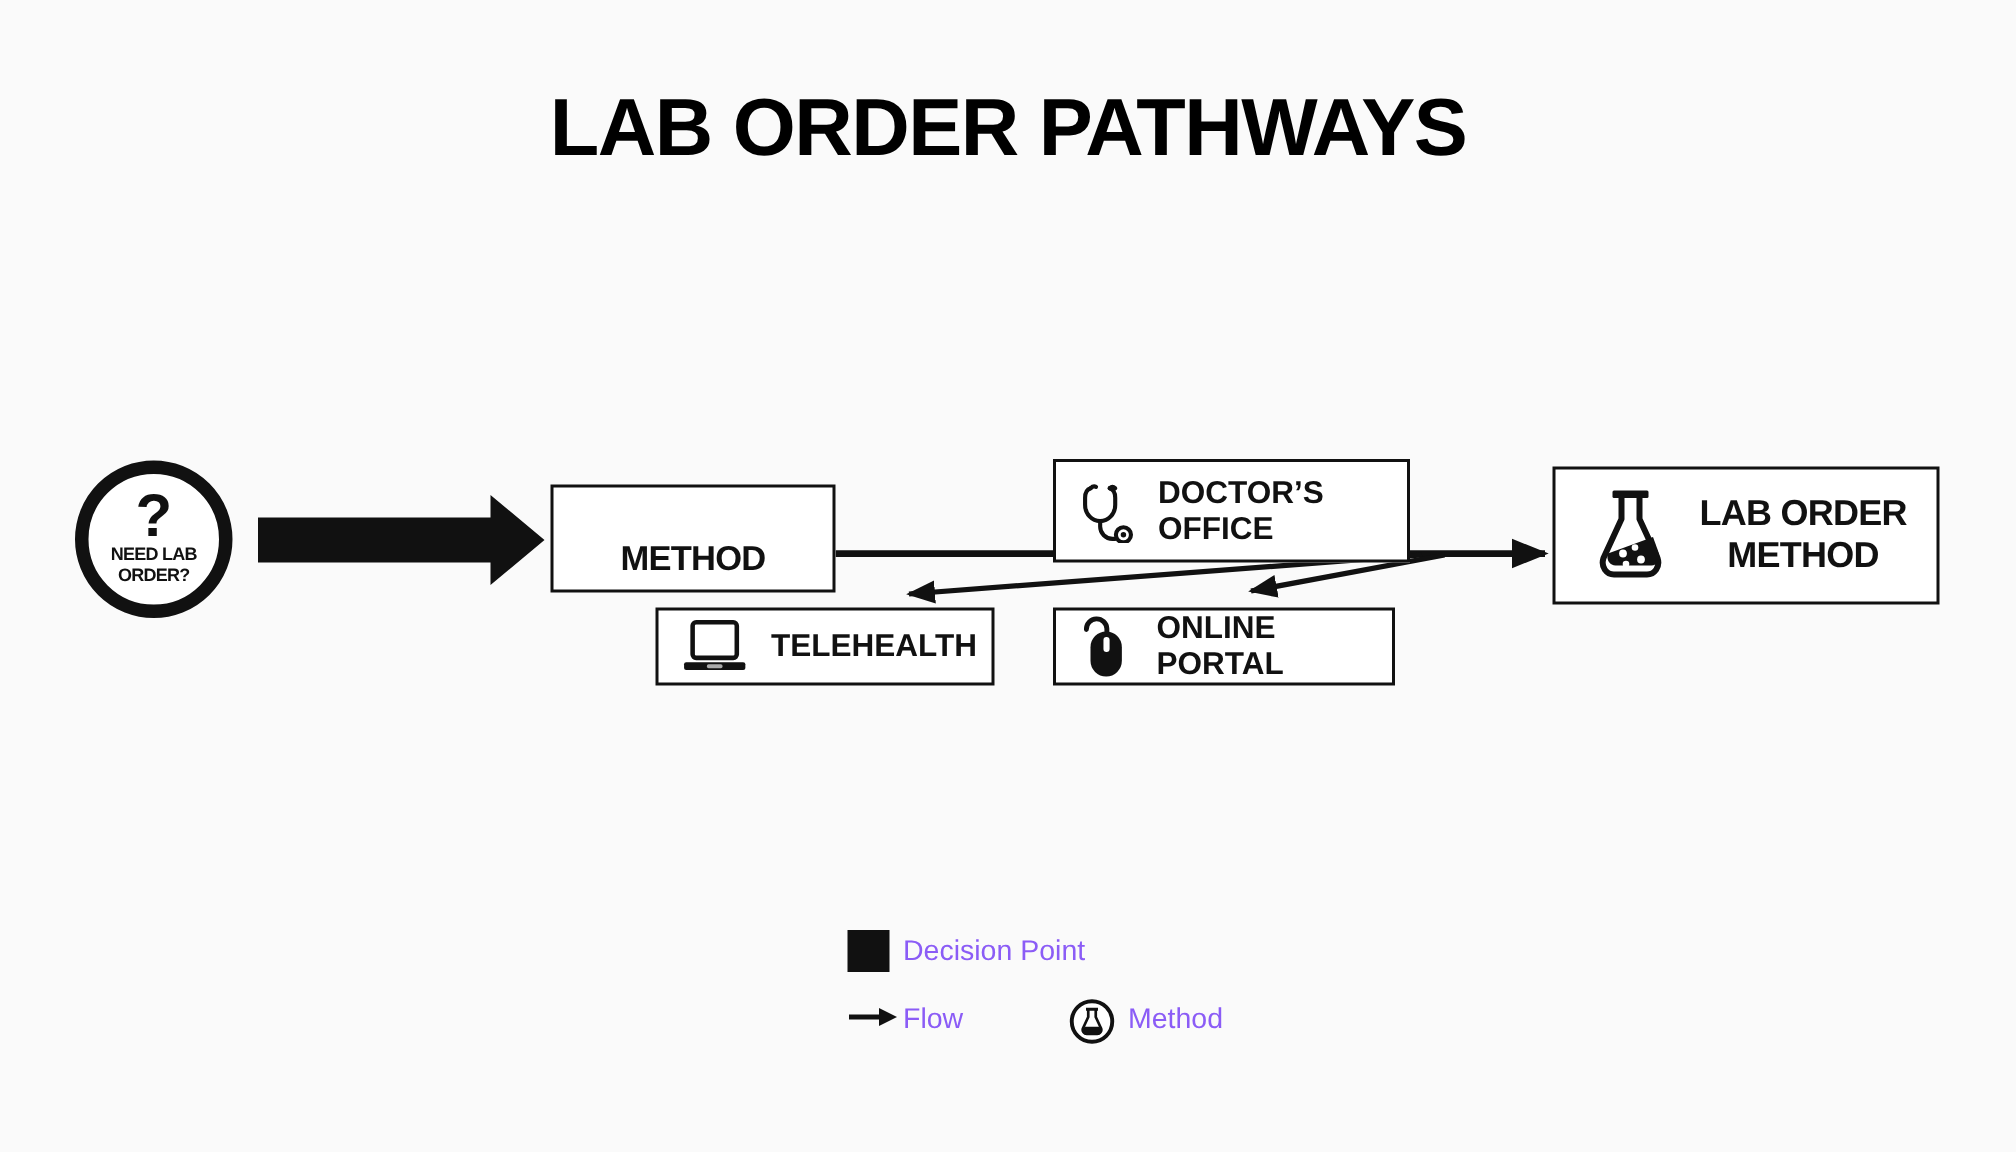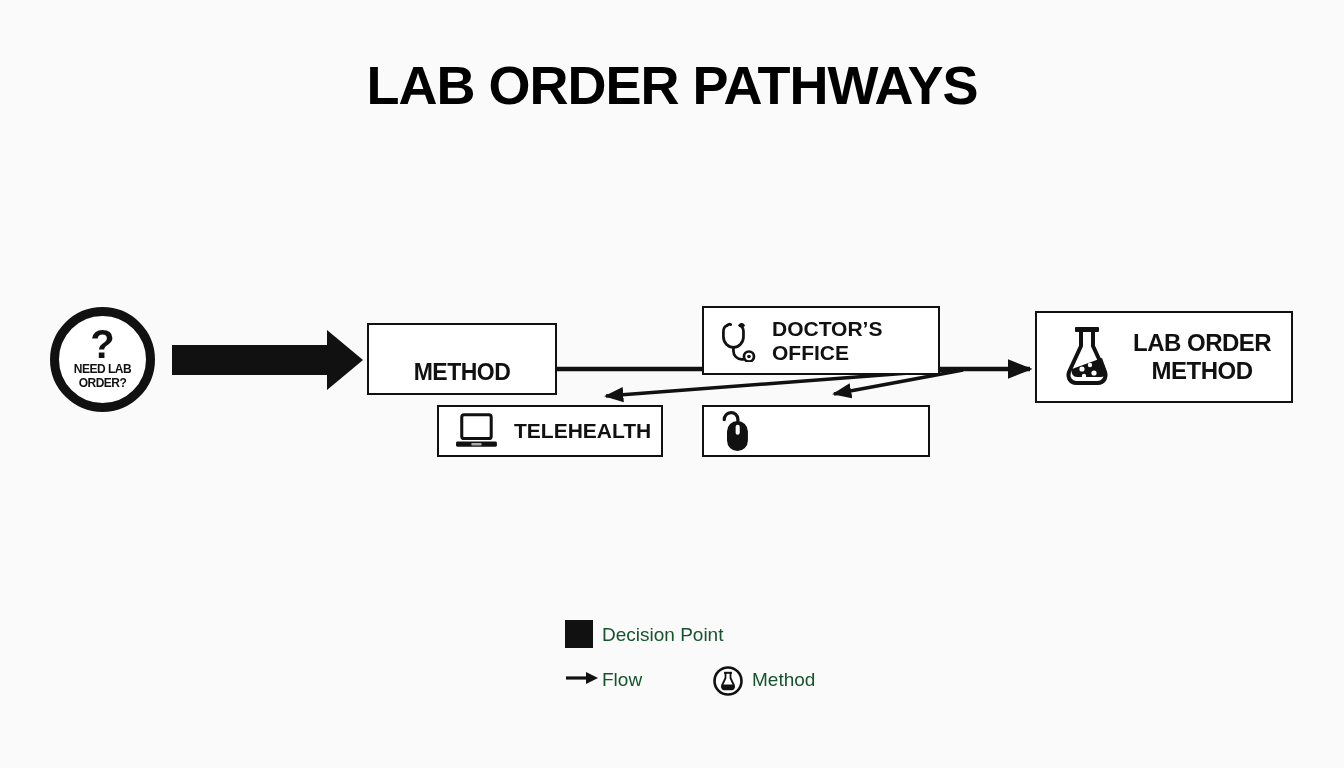--- a/index.html
+++ b/index.html
@@ -36,21 +36,21 @@
   }
   .node .txt2{text-align:center;line-height:1.15;letter-spacing:-0.5px;}
   .consultation{left:367px;top:323px;width:190px;height:72px;font-size:23px;}
   .doctors{left:702px;top:306px;width:238px;height:69px;font-size:21px;justify-content:flex-end;padding-left:13px;gap:13px;}
   .telehealth{left:437px;top:405px;width:226px;height:52px;font-size:21px;justify-content:flex-start;padding-left:14px;gap:15px;}
   .portal{left:702px;top:405px;width:228px;height:52px;font-size:21px;justify-content:flex-start;padding-left:13px;gap:14px;}
   .laborder{left:1035px;top:311px;width:258px;height:92px;font-size:24px;justify-content:flex-start;padding-left:22px;gap:18px;}
   .icon{display:block;flex:0 0 auto;}
   
   .legend-square{left:565px;top:620px;width:28px;height:28px;background:#111;}
-  .legend-label{font-size:19px;color:#14532d;font-weight:400;}
+  .legend-label{font-size:19px;color:#8b5cf6;font-weight:400;}
   .lg-decision{left:602px;top:624px;}
   .lg-flow{left:602px;top:669px;text-align:center;}
   .lg-method{left:752px;top:669px;}
   .legend-arrow{left:565px;top:670px;}
   .legend-method-icon{left:712px;top:665px;}
 </style>
 </head>
 <body>
 
 <div class="abs title">LAB ORDER PATHWAYS</div>
@@ -107,20 +107,21 @@
   </svg>
   <span>TELEHEALTH</span>
 </div>
 
 <div class="abs node portal">
   <svg class="icon" width="40" height="44" viewBox="0 0 44 48">
     <path d="M23,13 v-2 a7.5,7.5 0 0 0 -15,0.5" fill="none" stroke="#111" stroke-width="3.6" stroke-linecap="round"></path>
     <rect x="11" y="13" width="23" height="33" rx="11.5" fill="#111"></rect>
     <rect x="20.5" y="17" width="4.5" height="11" rx="2.2" fill="#fff"></rect>
   </svg>
+  <span>ONLINE PORTAL</span>
 </div>
 
 <div class="abs node laborder">
   <svg class="icon" width="56" height="64" viewBox="0 0 56 64">
     <rect x="16" y="2" width="24" height="5" rx="1" fill="#111"></rect>
     <path d="M22,7 v14 L10,47 c-2,6 2,11 7,11 h22 c5,0 9,-5 7,-11 L34,21 V7" fill="none" stroke="#111" stroke-width="4" stroke-linejoin="round"></path>
     <path d="M13,44 L43,33 l4,11 c1.5,4.5 -1.5,8 -5,8 H18 c-3.5,0 -6.5,-3.5 -5,-8 z" fill="#111"></path>
     <circle cx="23" cy="44" r="2.6" fill="#fff"></circle>
     <circle cx="31" cy="40" r="2.2" fill="#fff"></circle>
     <circle cx="35" cy="48" r="2.6" fill="#fff"></circle>

